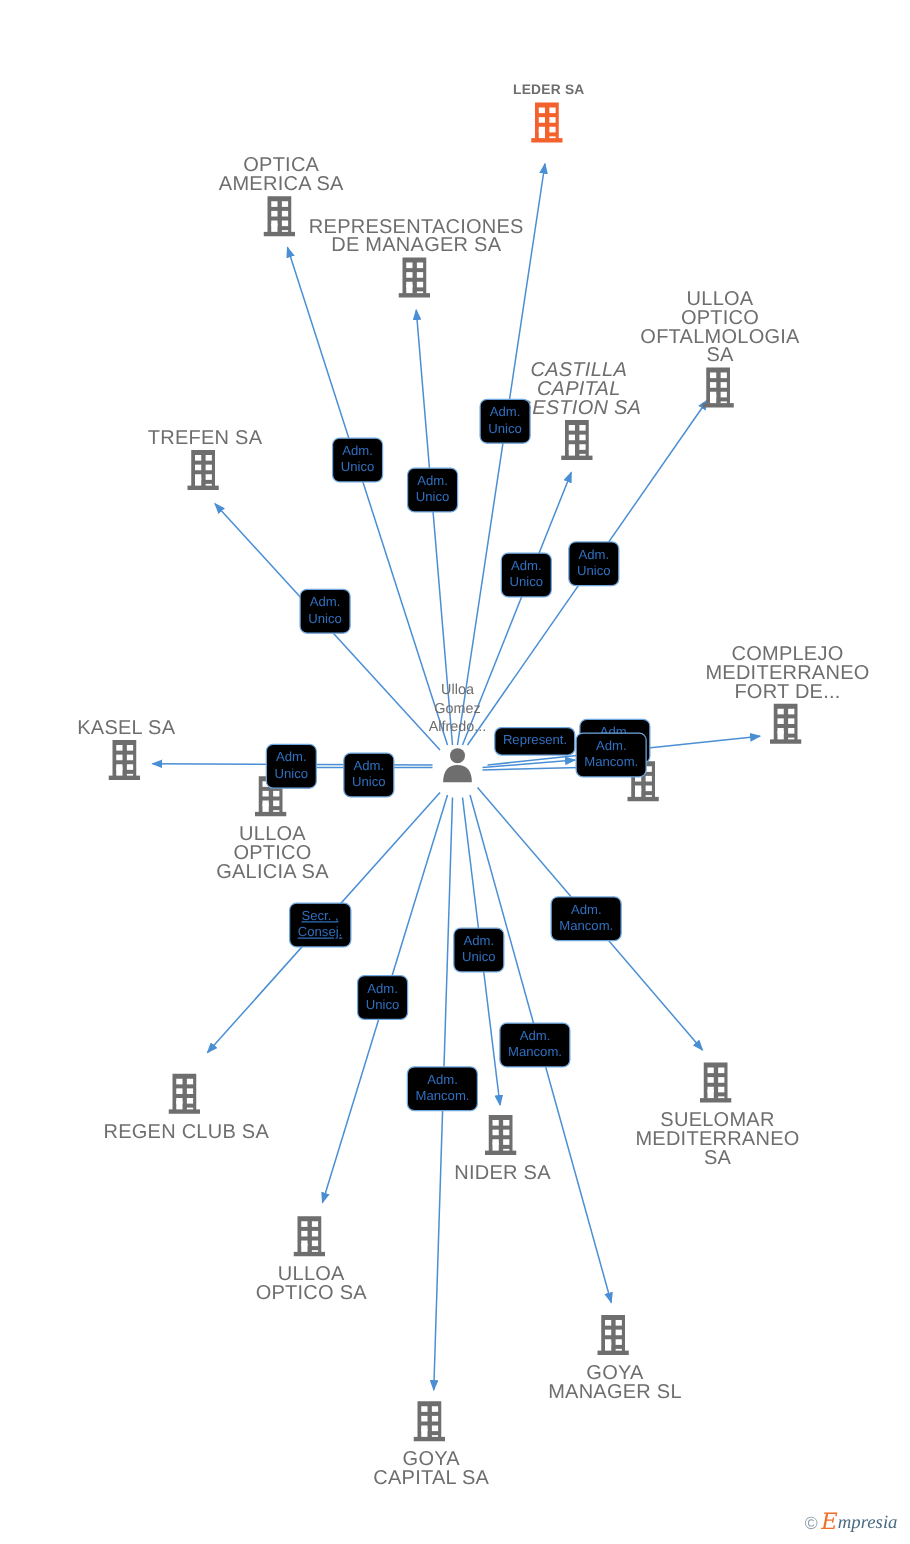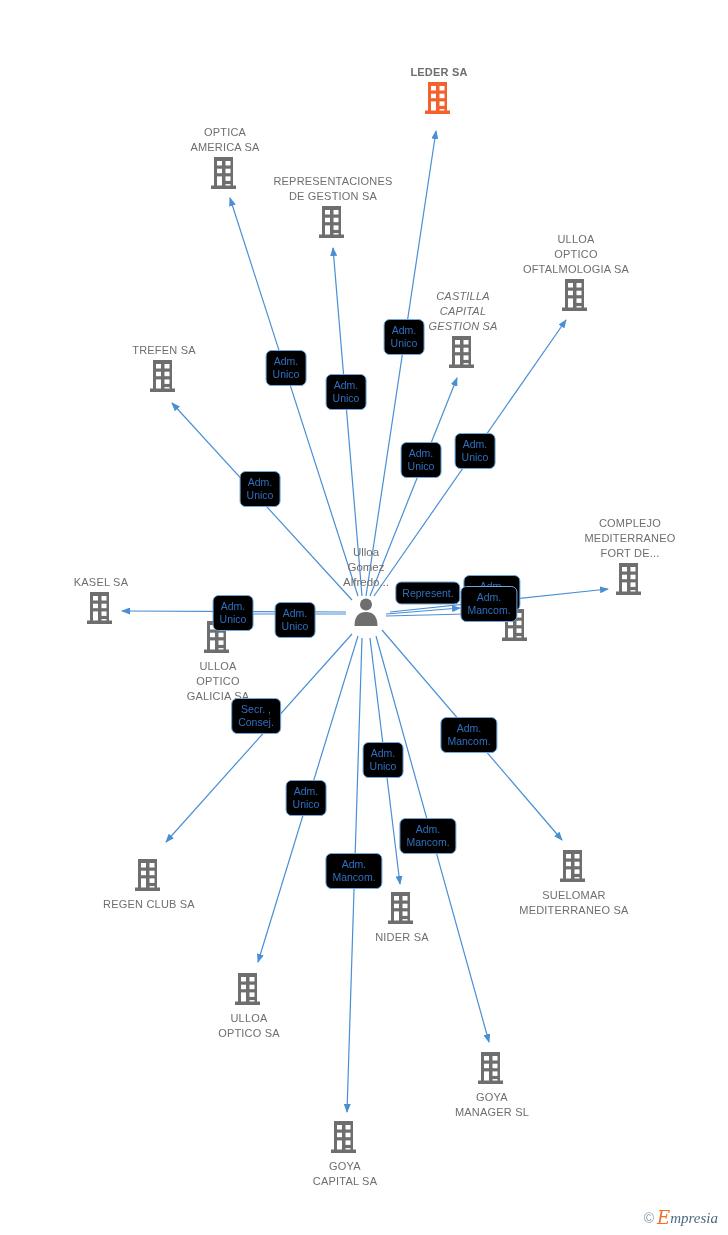--- a/index.html
+++ b/index.html
@@ -29,21 +29,21 @@
   .node {
     position: absolute;
     display: flex;
     flex-direction: column;
     align-items: center;
     width: 150px;
     margin-left: -75px;
     text-align: center;
   }
   .node-label {
-    font-size: 11px;
+    font-size: 16px;
     color: #6e6e6e;
     line-height: 15px;
     letter-spacing: 0.2px;
     white-space: pre-line;
   }
   .node-label.highlight {
     color: #6e6e6e;
     font-weight: bold;
     font-size: 11px;
   }
@@ -166,21 +166,21 @@
             <rect x="15.5" y="13.7" width="5" height="4.5" fill="#ffffff"></rect>
             <rect x="7" y="21.4" width="5" height="4.5" fill="#ffffff"></rect>
             <rect x="15.5" y="21.4" width="5" height="4.5" fill="#ffffff"></rect>
             <rect x="15.5" y="29.1" width="5" height="4.5" fill="#ffffff"></rect>
             <rect x="7" y="23.8" width="5" height="7.2" fill="#ffffff"></rect>
             <rect x="1" y="30.5" width="25" height="3.5" fill="#6e6e6e"></rect>
           </svg></span>
       </div>
       <div class="node" style="left: 333px; top: 174px;">
         <div class="node-label">REPRESENTACIONES
-DE GESTION SA</div>
+DE MANAGER SA</div>
         <span class="icon-building"><svg width="30" height="36" viewBox="0 0 30 36">
             <rect x="4" y="2" width="19" height="29" fill="#6e6e6e"></rect>
             <rect x="7" y="6" width="5" height="4.5" fill="#ffffff"></rect>
             <rect x="15.5" y="6" width="5" height="4.5" fill="#ffffff"></rect>
             <rect x="7" y="13.7" width="5" height="4.5" fill="#ffffff"></rect>
             <rect x="15.5" y="13.7" width="5" height="4.5" fill="#ffffff"></rect>
             <rect x="7" y="21.4" width="5" height="4.5" fill="#ffffff"></rect>
             <rect x="15.5" y="21.4" width="5" height="4.5" fill="#ffffff"></rect>
             <rect x="15.5" y="29.1" width="5" height="4.5" fill="#ffffff"></rect>
             <rect x="7" y="23.8" width="5" height="7.2" fill="#ffffff"></rect>
@@ -422,21 +422,21 @@
 Unico</div>
       <div class="edge-label" style="left: 492px; top: 593px;">Adm.
 Mancom.</div>
       <div class="edge-label" style="left: 295px; top: 620px;">Adm.
 Unico</div>
       <div class="edge-label" style="left: 233px; top: 613px;">Adm.
 Unico</div>
       <div class="edge-label" style="left: 489px; top: 604px;">Adm.
 Mancom.</div>
       <div class="edge-label" style="left: 428px; top: 593px;">Represent.</div>
-      <div class="edge-label" style="left: 256px; top: 716px;">Secr. ,
+      <div class="edge-label" style="left: 256px; top: 740px; text-decoration: underline;">Secr. ,
 Consej.</div>
       <div class="edge-label" style="left: 306px; top: 798px;">Adm.
 Unico</div>
       <div class="edge-label" style="left: 354px; top: 871px;">Adm.
 Mancom.</div>
       <div class="edge-label" style="left: 383px; top: 760px;">Adm.
 Unico</div>
       <div class="edge-label" style="left: 428px; top: 836px;">Adm.
 Mancom.</div>
       <div class="edge-label" style="left: 469px; top: 735px;">Adm.

